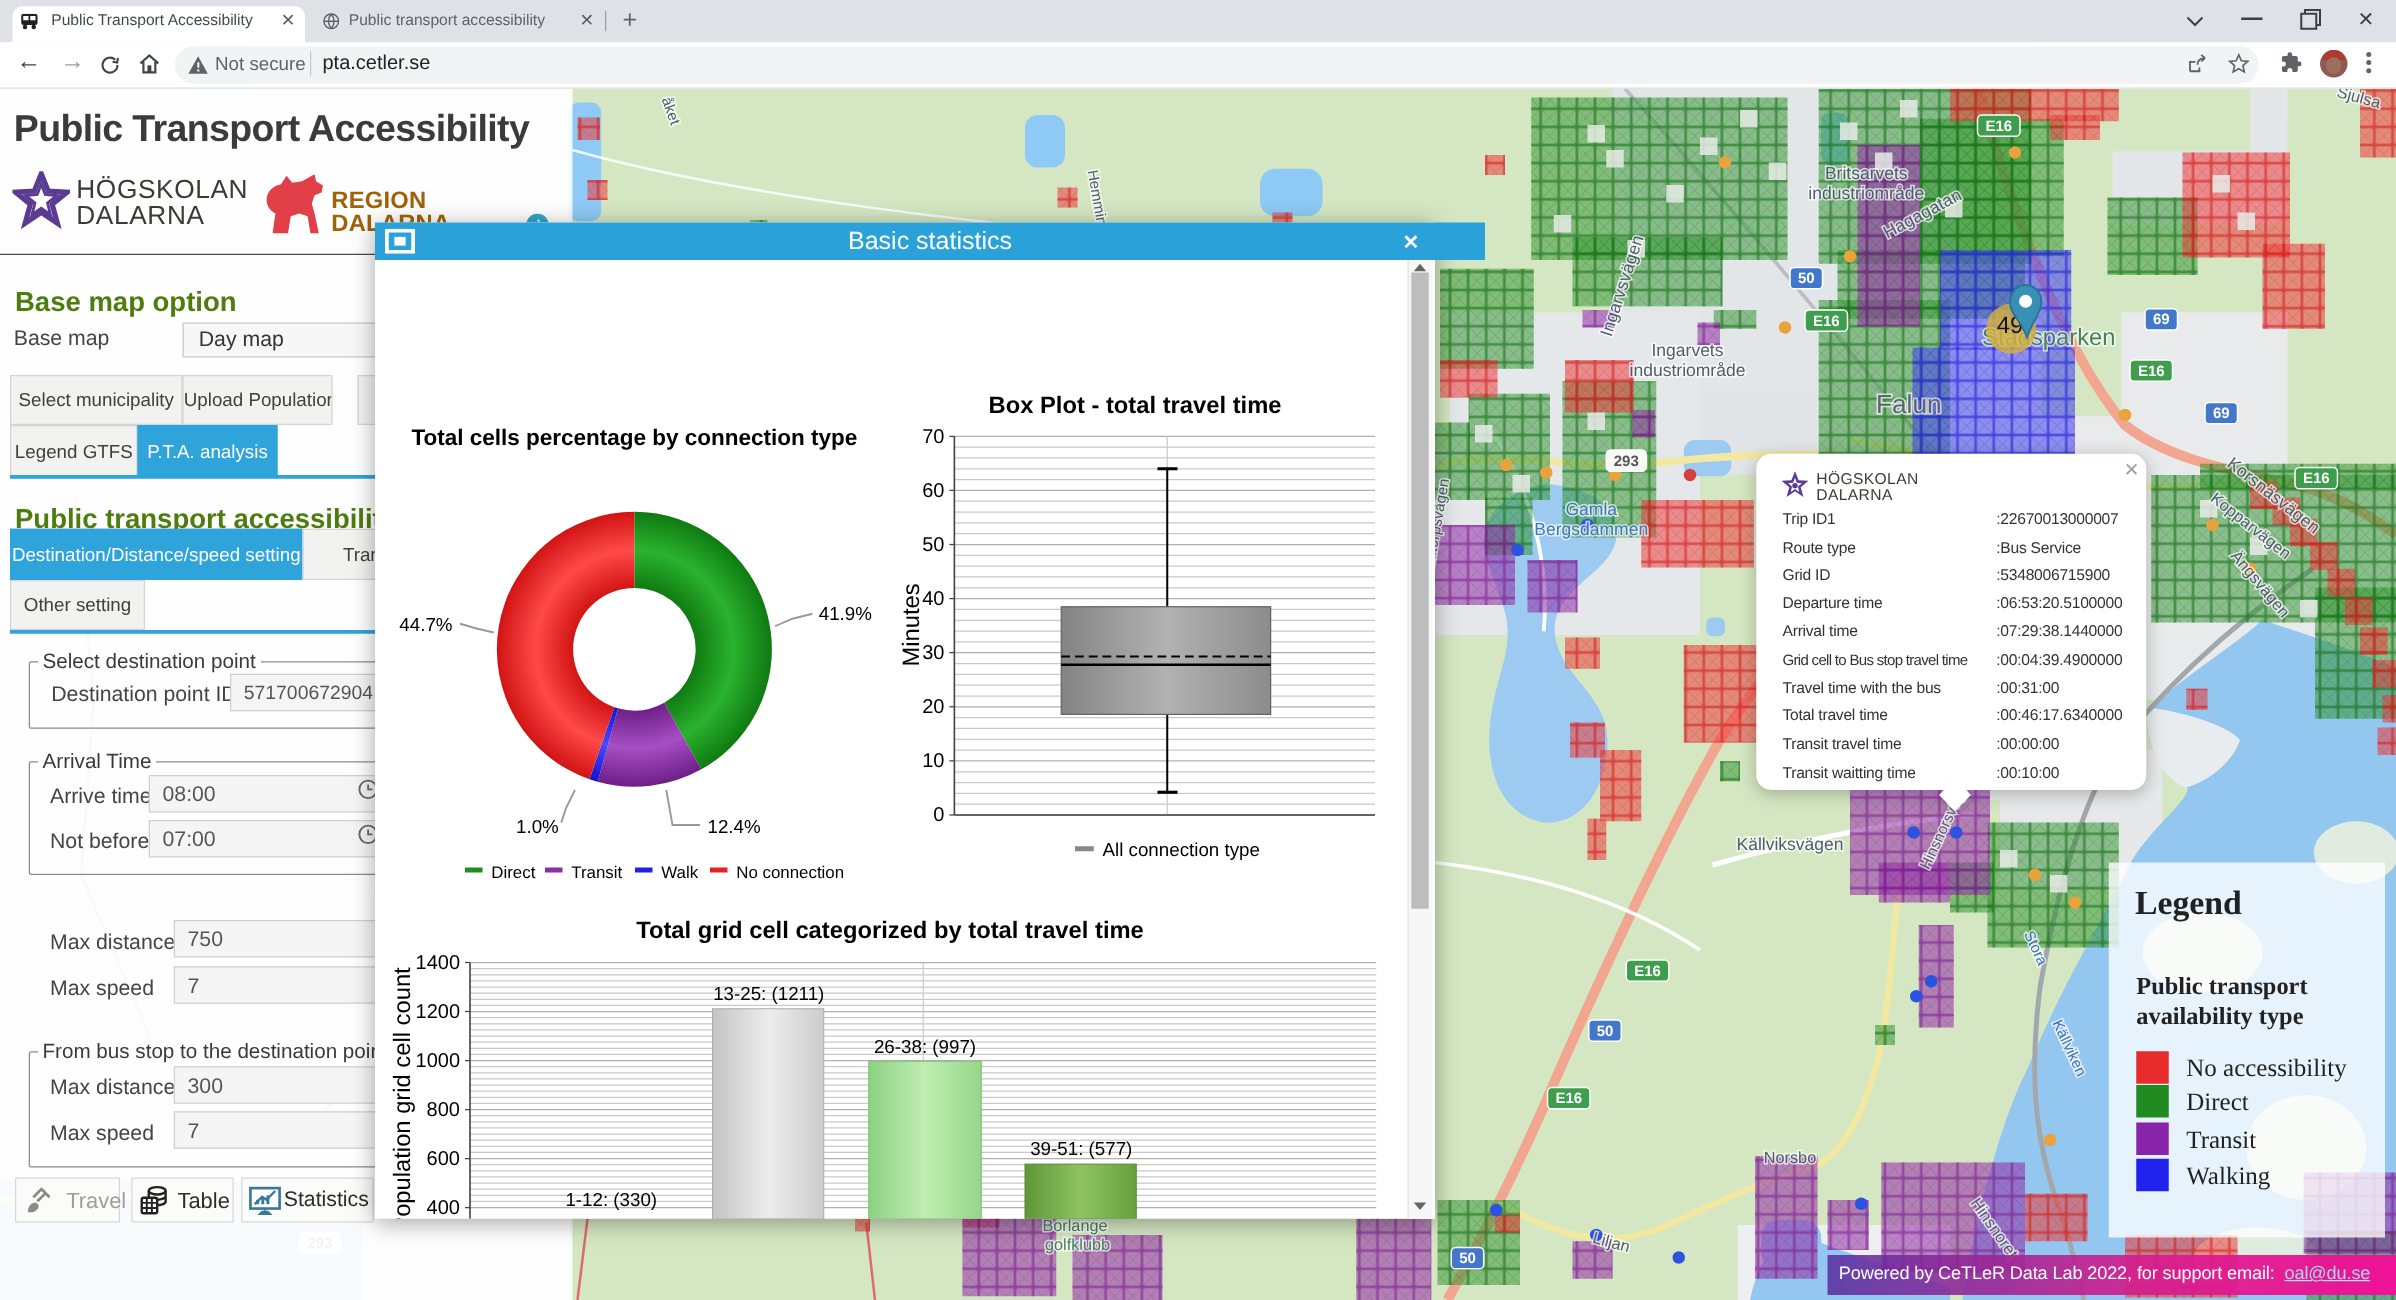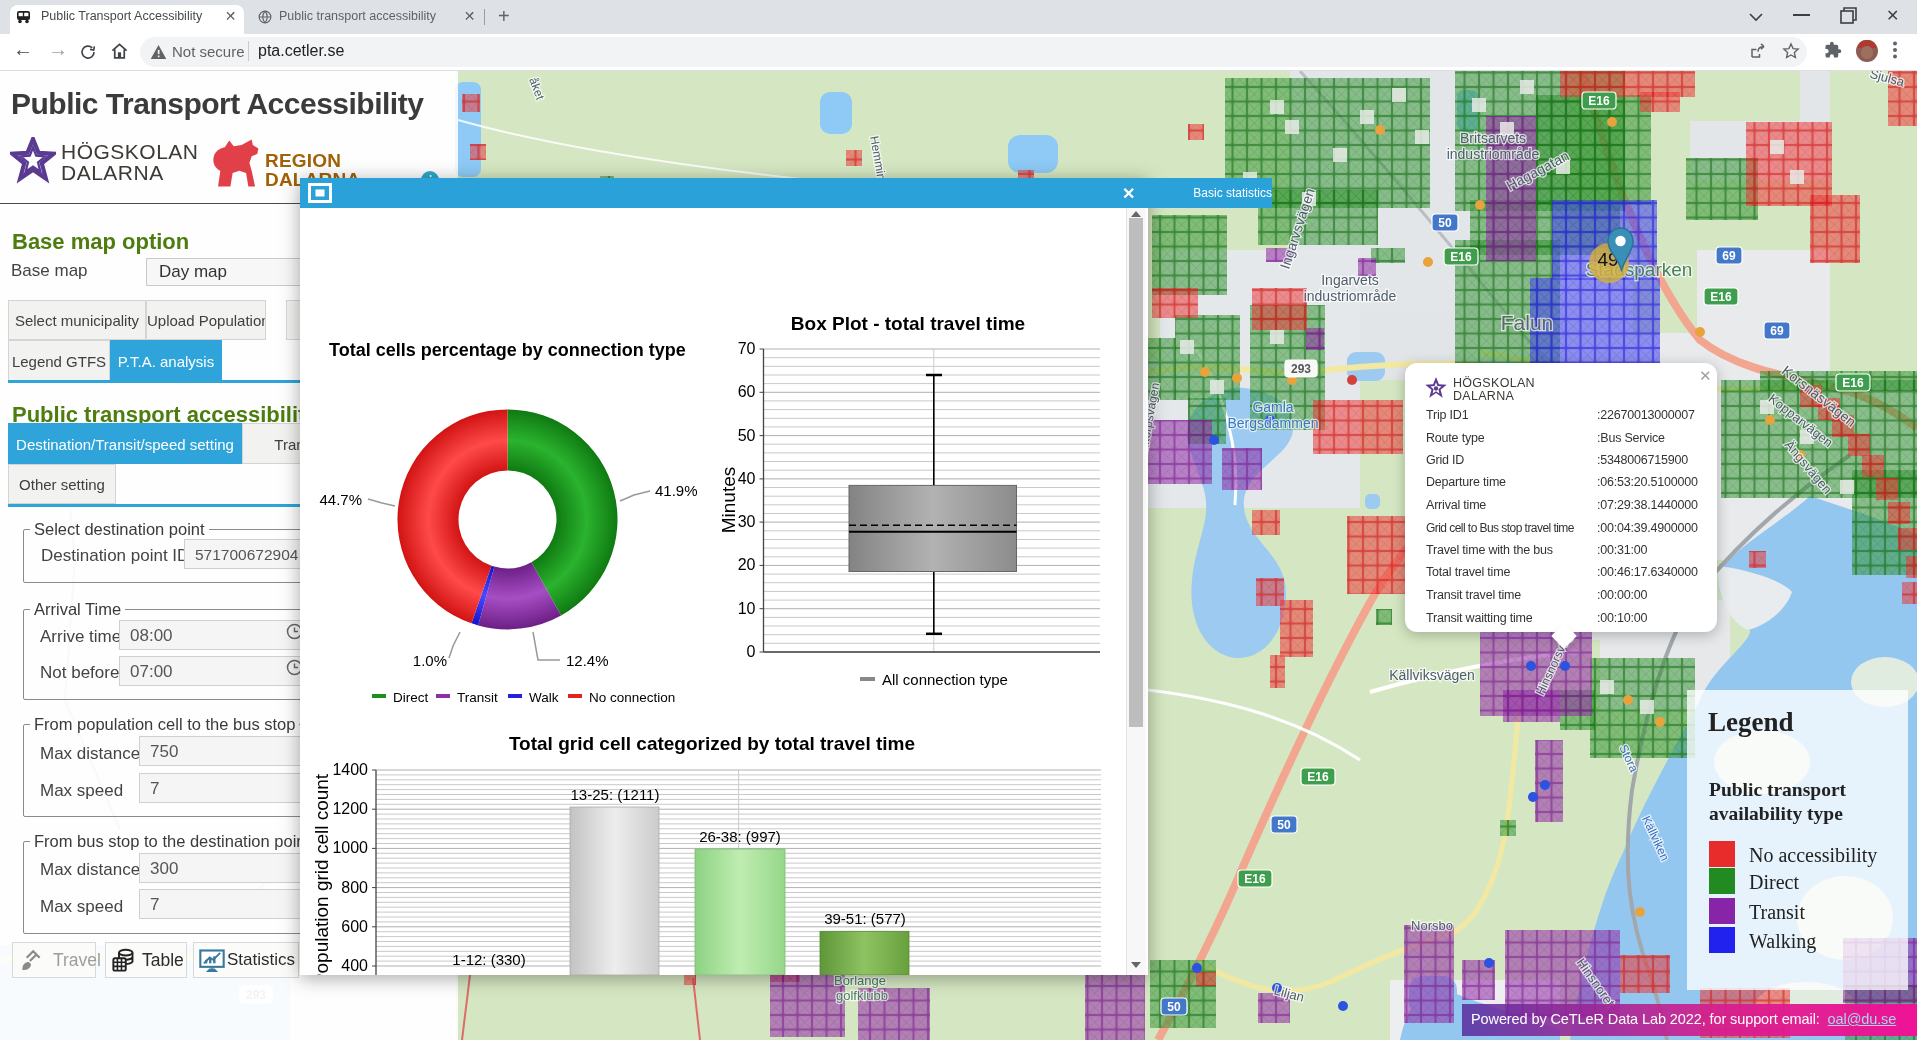--- a/index.html
+++ b/index.html
@@ -24,21 +24,21 @@
 .selbox{position:absolute;left:146px;top:187px;width:310px;height:28px;background:#f7f7f7;border:1px solid #c9c9c9;font-size:17px;color:#333;padding:2px 12px;line-height:22px}
 .tabbox{position:absolute;background:#f2f2f1;border:1px solid #d4d4d4;white-space:nowrap;overflow:hidden;font-size:15px;color:#3f3f3f;text-align:center}
 .tabbox.blue{background:#2ea4da;color:#fff;border-color:#2ea4da}
 .blueline{position:absolute;left:8px;width:450px;height:3px;background:#2ea4da}
 fieldset{position:absolute;left:23px;width:430px;border:1px solid #8a8a8a;border-radius:2px;padding:0 0 10px 12px}
 fieldset legend{font-size:16.5px;color:#3a3a3a;padding:0 4px;margin-left:-6px}
 .inp{position:absolute;background:#f5f5f5;border:1px solid #cfcfcf;font-size:17px;color:#555;padding:3px 10px;height:30px;line-height:24px}
 .btn{position:absolute;top:871px;height:36px;background:#fbfbfa;border:1px solid #d8d8d8;font-size:17.5px;color:#2c2c2c;line-height:34px;text-align:left}
 
 #modal{position:absolute;left:300px;top:107px;width:848px;height:797px;background:#fff;box-shadow:0 3px 18px rgba(0,0,0,0.35)}
-#mtitle{position:absolute;left:0;top:0;width:972px;height:30px;background:#2aa1d8;color:#fff;font-size:12px;text-align:right;line-height:30px}
+#mtitle{position:absolute;left:0;top:0;width:888px;height:30px;background:#2aa1d8;color:#fff;font-size:20px;text-align:center;line-height:30px}
 #mhead{position:absolute;left:11px;top:59px;font-family:"Liberation Serif",serif;font-size:33px;letter-spacing:-0.3px;font-weight:bold;color:#000}
 
 #popup{position:absolute;left:1405px;top:292px;width:312px;height:269px;background:#fff;border-radius:12px;box-shadow:0 3px 14px rgba(0,0,0,0.25)}
 .prow{position:absolute;font-size:12.5px;letter-spacing:-0.2px;color:#333;white-space:nowrap}
 
 #legendbox{position:absolute;left:1687px;top:619px;width:221px;height:300px;background:rgba(255,255,255,0.78);font-family:"Liberation Serif",serif;color:#222}
 
 #bbar{position:absolute;left:1462px;top:933px;width:455px;height:32px;background:linear-gradient(to right,rgba(86,44,158,0.85),rgba(214,29,141,0.92) 55%,#ef1397);color:#fff;font-size:14.5px;letter-spacing:-0.1px;line-height:31px;white-space:nowrap}
 </style></head><body>
 <div id="tabbar">
@@ -634,21 +634,21 @@
       <div class="sb-h" style="top:158px">Base map option</div>
       <div class="sb-label" style="top:190px">Base map</div>
       <div class="selbox">Day map</div>
       <div class="tabbox" style="left:8px;top:229px;width:138px;height:40px;line-height:40px">Select municipality</div>
       <div class="tabbox" style="left:146px;top:229px;width:120px;height:40px;line-height:40px">Upload Population</div>
       <div class="tabbox" style="left:286px;top:229px;width:172px;height:40px;line-height:40px"></div>
       <div class="tabbox " style="left:8px;top:269px;width:102px;height:41px;line-height:41px">Legend GTFS</div>
       <div class="tabbox blue" style="left:110px;top:269px;width:112px;height:41px;line-height:41px">P.T.A. analysis</div>
       <div class="blueline" style="top:309px"></div>
       <div class="sb-h" style="top:331px">Public transport accessibility</div>
-      <div class="tabbox blue" style="left:8px;top:352px;width:234px;height:41px;line-height:41px;font-size:15px">Destination/Transit/speed setting</div>
+      <div class="tabbox blue" style="left:8px;top:352px;width:234px;height:41px;line-height:41px;font-size:15px">Destination/Distance/speed setting</div>
       <div class="tabbox " style="left:242px;top:352px;width:110px;height:41px;line-height:41px;font-size:15px">Transit</div>
       <div class="tabbox" style="left:8px;top:393px;width:108px;height:40px;line-height:40px">Other setting</div>
       <div class="blueline" style="top:433px"></div>
       <fieldset style="top:449px;height:63px">
         <legend>Select destination point</legend>
       </fieldset>
       <div class="sb-label" style="left:41px;top:475px">Destination point ID</div>
       <div class="inp" style="left:184px;top:468px;width:260px;font-size:15.5px">571700672904</div>
       <fieldset style="top:529px;height:100px">
         <legend>Arrival Time</legend>
@@ -658,23 +658,20 @@
       <svg class="abs" style="left:286px;top:552px" width="17" height="17" viewBox="0 0 17 17">
         <circle cx="8.5" cy="8.5" r="7" fill="none" stroke="#666" stroke-width="1.5"></circle>
         <path d="M8.5,4.5 V8.5 H12" fill="none" stroke="#666" stroke-width="1.4"></path>
       </svg>
       <div class="sb-label" style="left:40px;top:592px">Not before</div>
       <div class="inp" style="left:119px;top:585px;width:190px">07:00</div>
       <svg class="abs" style="left:286px;top:588px" width="17" height="17" viewBox="0 0 17 17">
         <circle cx="8.5" cy="8.5" r="7" fill="none" stroke="#666" stroke-width="1.5"></circle>
         <path d="M8.5,4.5 V8.5 H12" fill="none" stroke="#666" stroke-width="1.4"></path>
       </svg>
-      <fieldset style="top:644px;height:102px">
-        <legend>From population cell to the bus stop</legend>
-      </fieldset>
       <div class="sb-label" style="left:40px;top:673px">Max distance</div>
       <div class="inp" style="left:139px;top:665px;width:170px">750</div>
       <div class="sb-label" style="left:40px;top:710px">Max speed</div>
       <div class="inp" style="left:139px;top:702px;width:170px">7</div>
       <fieldset style="top:761px;height:102px">
         <legend>From bus stop to the destination point</legend>
       </fieldset>
       <div class="sb-label" style="left:40px;top:789px">Max distance</div>
       <div class="inp" style="left:139px;top:782px;width:170px">300</div>
       <div class="sb-label" style="left:40px;top:826px">Max speed</div>

